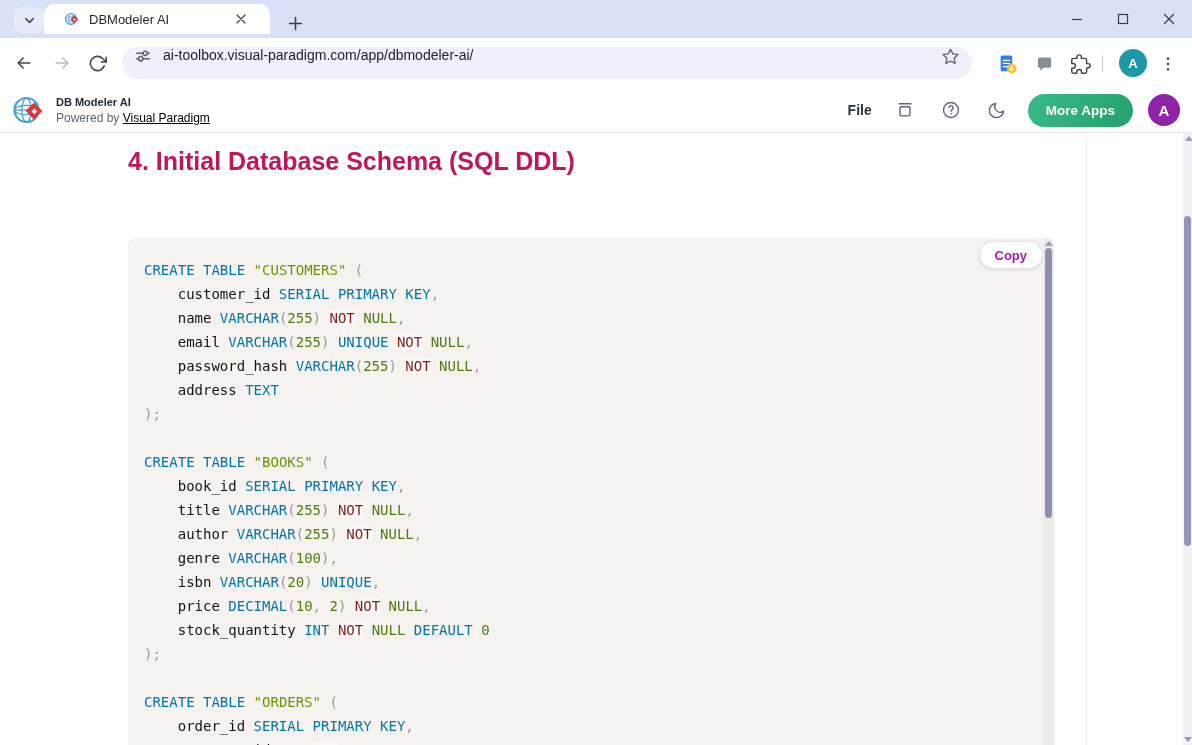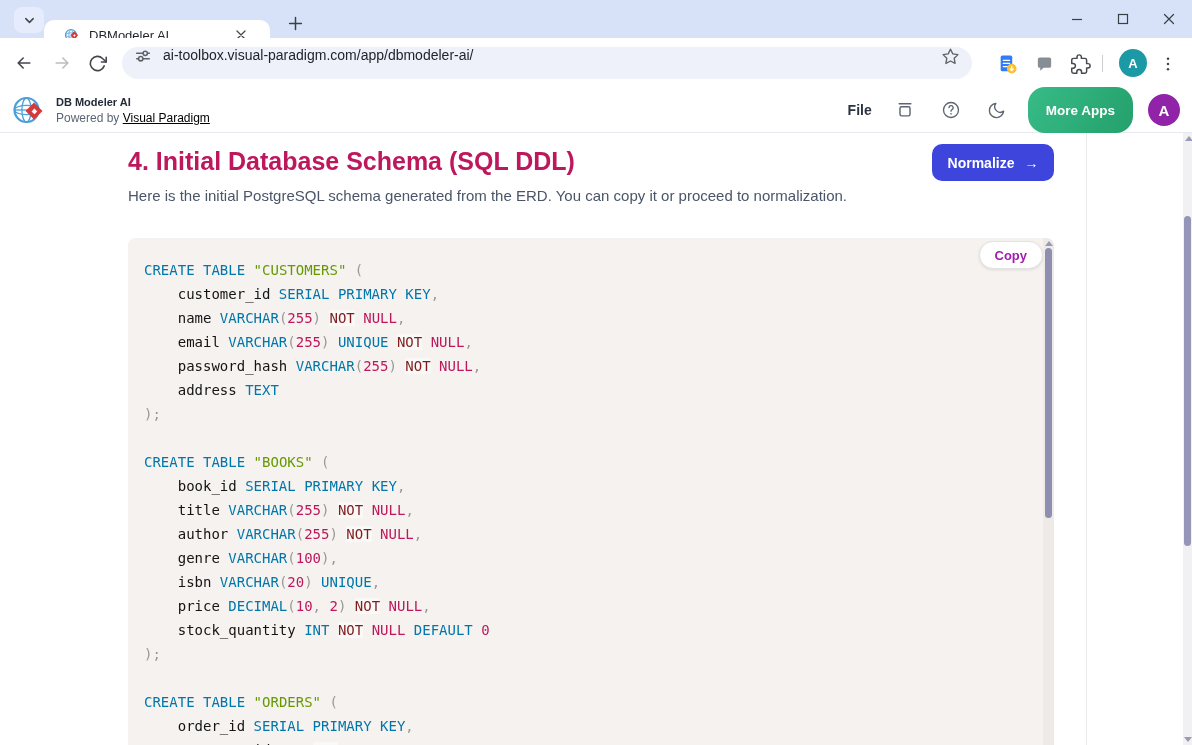--- a/index.html
+++ b/index.html
@@ -3,21 +3,21 @@
 <meta charset="utf-8">
 <style>
   html,body{margin:0;padding:0;width:1192px;height:745px;overflow:hidden;
     font-family:"Liberation Sans","DejaVu Sans",sans-serif;background:#fff;}
   .window{position:absolute;inset:0;width:1192px;height:745px;overflow:hidden;}
 
   
   .tabstrip{position:absolute;left:0;top:0;width:100%;height:38px;background:#d7e2f9;}
   .tab-search{position:absolute;left:14px;top:7px;width:30px;height:26px;border-radius:8px;
     background:#e6ecfb;display:flex;align-items:center;justify-content:center;cursor:pointer;}
-  .tab{position:absolute;left:44px;top:20px;width:226px;height:30px;background:#fff;
+  .tab{position:absolute;left:44px;top:4px;width:226px;height:30px;background:#fff;
     border-radius:10px 10px 0 0;display:flex;align-items:center;padding:0 20px;box-sizing:border-box;}
   .tab-title{font-size:13px;color:#1f2328;margin-left:9px;flex:1;white-space:nowrap;overflow:hidden;}
   .tab-close{width:18px;height:18px;border-radius:50%;display:flex;align-items:center;justify-content:center;cursor:pointer;}
   .new-tab{position:absolute;left:282px;top:10px;width:27px;height:27px;border-radius:50%;
     display:flex;align-items:center;justify-content:center;cursor:pointer;}
   .win-controls{position:absolute;right:0;top:0;height:38px;display:flex;}
   .win-btn{width:46px;height:38px;display:flex;align-items:center;justify-content:center;cursor:pointer;}
 
   
   .toolbar{position:absolute;left:0;top:38px;width:100%;height:50px;background:#fff;}
@@ -34,42 +34,42 @@
   .app-header{position:absolute;left:0;top:88px;width:100%;height:45px;background:#fff;
     border-bottom:1px solid #e7e9ee;box-sizing:border-box;}
   .logo{position:absolute;left:12px;top:5px;width:34px;height:34px;}
   .app-titles{position:absolute;left:56px;top:5px;}
   .app-title{font-size:11px;font-weight:700;color:#222b38;line-height:18px;}
   .app-sub{font-size:12px;color:#5c6675;line-height:15px;}
   .app-sub a{color:#000000;text-decoration:underline;cursor:pointer;}
   .hdr-right{position:absolute;right:12px;top:0;height:44px;display:flex;align-items:center;}
   .hdr-file{font-size:14px;font-weight:600;color:#2b333f;cursor:pointer;padding:6px 4px;}
   .hdr-ic{width:34px;height:34px;display:flex;align-items:center;justify-content:center;cursor:pointer;margin-left:12px;}
-  .more-apps{margin-left:14px;height:46px;padding:0 18px;border:none;border-radius:17px;cursor:pointer;
+  .more-apps{margin-left:14px;height:33px;padding:0 18px;border:none;border-radius:17px;cursor:pointer;
     background:linear-gradient(120deg,#37bb87,#24a06c);color:#fff;font-size:13.5px;font-weight:700;
     font-family:inherit;display:flex;align-items:center;}
   .app-avatar{margin-left:15px;width:32px;height:32px;border-radius:50%;background:#9123a8;color:#fff;
     font-size:15px;font-weight:700;display:flex;align-items:center;justify-content:center;cursor:pointer;}
 
   
   .page{position:absolute;left:0;top:133px;width:100%;height:612px;background:#fff;overflow:hidden;}
   .divider-v{position:absolute;left:1086px;top:0;height:100%;width:1px;background:#ececef;}
   .page-heading{position:absolute;left:128px;top:14px;margin:0;font-size:25px;font-weight:700;color:#be185d;}
   .page-subtitle{position:absolute;left:128px;top:54px;font-size:15px;color:#4a5568;}
   .normalize-btn{position:absolute;left:932px;top:11px;width:122px;height:37px;border:none;border-radius:10px;
     background:#3d45dd;color:#fff;font-size:14px;font-weight:700;font-family:inherit;cursor:pointer;
     display:flex;align-items:center;justify-content:center;gap:10px;}
 
   
   .codeblock{position:absolute;left:128px;top:105px;width:926px;height:640px;background:#f5f2f0;
     border-radius:8px;box-sizing:border-box;}
   .code-lines{position:absolute;left:0;top:0;right:11px;padding:20px 16px;
     font-family:"DejaVu Sans Mono","Liberation Mono",monospace;font-size:14px;line-height:24px;white-space:pre;}
   .code-line{height:24px;}
-  .tk-k{color:#0077aa}.tk-s{color:#669900}.tk-n{color:#be185d}
+  .tk-k{color:#0077aa}.tk-s{color:#669900}.tk-n{color:#4d7c0f}
   .tk-o{color:#7f1d1d;background:rgba(255,255,255,.55)}.tk-p{color:#999}.tk-d{color:#141414}
   .copy-btn{position:absolute;top:3px;right:11px;height:28px;padding:0 15px;background:#fff;
     border:1px solid #e3e3e3;border-radius:14px;font-size:13px;font-weight:600;color:#a21caf;
     font-family:inherit;cursor:pointer;box-shadow:0 1px 3px rgba(0,0,0,.10);}
   .code-scrollbar{position:absolute;top:0;right:0;width:11px;height:100%;background:#edeae7;border-radius:0 8px 8px 0;}
   .code-scroll-thumb{position:absolute;left:2px;top:10px;width:7px;height:270px;border-radius:4px;background:#8e8eb0;cursor:pointer;}
   .arrow-up{width:0;height:0;border-left:4px solid transparent;border-right:4px solid transparent;
     border-bottom:5px solid #9a9ab8;position:absolute;left:1.5px;top:3px;}
   .arrow-down{width:0;height:0;border-left:4px solid transparent;border-right:4px solid transparent;
     border-top:5px solid #9a9ab8;position:absolute;left:1px;bottom:3px;}
@@ -232,25 +232,20 @@
       </span>
       <button class="more-apps">More Apps</button>
       <div class="app-avatar">A</div>
     </div>
   </div>
 
   <div class="page">
     <div class="divider-v"></div>
 
     <h1 class="page-heading">4. Initial Database Schema (SQL DDL)</h1>
-    <button class="normalize-btn">
-      <span>Normalize</span>
-        <span>→</span>
-    </button>
-    <div class="page-subtitle">Here is the initial PostgreSQL schema generated from the ERD. You can copy it or proceed to normalization.</div>
 
     <div class="codeblock">
       <div class="code-lines"><div class="code-line"><span class="tk-k">CREATE</span><span class="tk-d"> </span><span class="tk-k">TABLE</span><span class="tk-d"> </span><span class="tk-s">"CUSTOMERS"</span><span class="tk-d"> </span><span class="tk-p">(</span></div><div class="code-line"><span class="tk-d">    customer_id </span><span class="tk-k">SERIAL</span><span class="tk-d"> </span><span class="tk-k">PRIMARY</span><span class="tk-d"> </span><span class="tk-k">KEY</span><span class="tk-p">,</span></div><div class="code-line"><span class="tk-d">    name </span><span class="tk-k">VARCHAR</span><span class="tk-p">(</span><span class="tk-n">255</span><span class="tk-p">)</span><span class="tk-d"> </span><span class="tk-o">NOT</span><span class="tk-d"> </span><span class="tk-n">NULL</span><span class="tk-p">,</span></div><div class="code-line"><span class="tk-d">    email </span><span class="tk-k">VARCHAR</span><span class="tk-p">(</span><span class="tk-n">255</span><span class="tk-p">)</span><span class="tk-d"> </span><span class="tk-k">UNIQUE</span><span class="tk-d"> </span><span class="tk-o">NOT</span><span class="tk-d"> </span><span class="tk-n">NULL</span><span class="tk-p">,</span></div><div class="code-line"><span class="tk-d">    password_hash </span><span class="tk-k">VARCHAR</span><span class="tk-p">(</span><span class="tk-n">255</span><span class="tk-p">)</span><span class="tk-d"> </span><span class="tk-o">NOT</span><span class="tk-d"> </span><span class="tk-n">NULL</span><span class="tk-p">,</span></div><div class="code-line"><span class="tk-d">    address </span><span class="tk-k">TEXT</span></div><div class="code-line"><span class="tk-p">);</span></div><div class="code-line">&nbsp;</div><div class="code-line"><span class="tk-k">CREATE</span><span class="tk-d"> </span><span class="tk-k">TABLE</span><span class="tk-d"> </span><span class="tk-s">"BOOKS"</span><span class="tk-d"> </span><span class="tk-p">(</span></div><div class="code-line"><span class="tk-d">    book_id </span><span class="tk-k">SERIAL</span><span class="tk-d"> </span><span class="tk-k">PRIMARY</span><span class="tk-d"> </span><span class="tk-k">KEY</span><span class="tk-p">,</span></div><div class="code-line"><span class="tk-d">    title </span><span class="tk-k">VARCHAR</span><span class="tk-p">(</span><span class="tk-n">255</span><span class="tk-p">)</span><span class="tk-d"> </span><span class="tk-o">NOT</span><span class="tk-d"> </span><span class="tk-n">NULL</span><span class="tk-p">,</span></div><div class="code-line"><span class="tk-d">    author </span><span class="tk-k">VARCHAR</span><span class="tk-p">(</span><span class="tk-n">255</span><span class="tk-p">)</span><span class="tk-d"> </span><span class="tk-o">NOT</span><span class="tk-d"> </span><span class="tk-n">NULL</span><span class="tk-p">,</span></div><div class="code-line"><span class="tk-d">    genre </span><span class="tk-k">VARCHAR</span><span class="tk-p">(</span><span class="tk-n">100</span><span class="tk-p">),</span></div><div class="code-line"><span class="tk-d">    isbn </span><span class="tk-k">VARCHAR</span><span class="tk-p">(</span><span class="tk-n">20</span><span class="tk-p">)</span><span class="tk-d"> </span><span class="tk-k">UNIQUE</span><span class="tk-p">,</span></div><div class="code-line"><span class="tk-d">    price </span><span class="tk-k">DECIMAL</span><span class="tk-p">(</span><span class="tk-n">10</span><span class="tk-p">,</span><span class="tk-d"> </span><span class="tk-n">2</span><span class="tk-p">)</span><span class="tk-d"> </span><span class="tk-o">NOT</span><span class="tk-d"> </span><span class="tk-n">NULL</span><span class="tk-p">,</span></div><div class="code-line"><span class="tk-d">    stock_quantity </span><span class="tk-k">INT</span><span class="tk-d"> </span><span class="tk-o">NOT</span><span class="tk-d"> </span><span class="tk-n">NULL</span><span class="tk-d"> </span><span class="tk-k">DEFAULT</span><span class="tk-d"> </span><span class="tk-n">0</span></div><div class="code-line"><span class="tk-p">);</span></div><div class="code-line">&nbsp;</div><div class="code-line"><span class="tk-k">CREATE</span><span class="tk-d"> </span><span class="tk-k">TABLE</span><span class="tk-d"> </span><span class="tk-s">"ORDERS"</span><span class="tk-d"> </span><span class="tk-p">(</span></div><div class="code-line"><span class="tk-d">    order_id </span><span class="tk-k">SERIAL</span><span class="tk-d"> </span><span class="tk-k">PRIMARY</span><span class="tk-d"> </span><span class="tk-k">KEY</span><span class="tk-p">,</span></div><div class="code-line"><span class="tk-d">    customer_id </span><span class="tk-k">INT</span><span class="tk-d"> </span><span class="tk-o">NOT</span><span class="tk-d"> </span><span class="tk-n">NULL</span><span class="tk-p">,</span></div></div>
       <button class="copy-btn">Copy</button>
       <div class="code-scrollbar">
         <div class="arrow-up"></div>
         <div class="code-scroll-thumb"></div>
       </div>
     </div>
 

